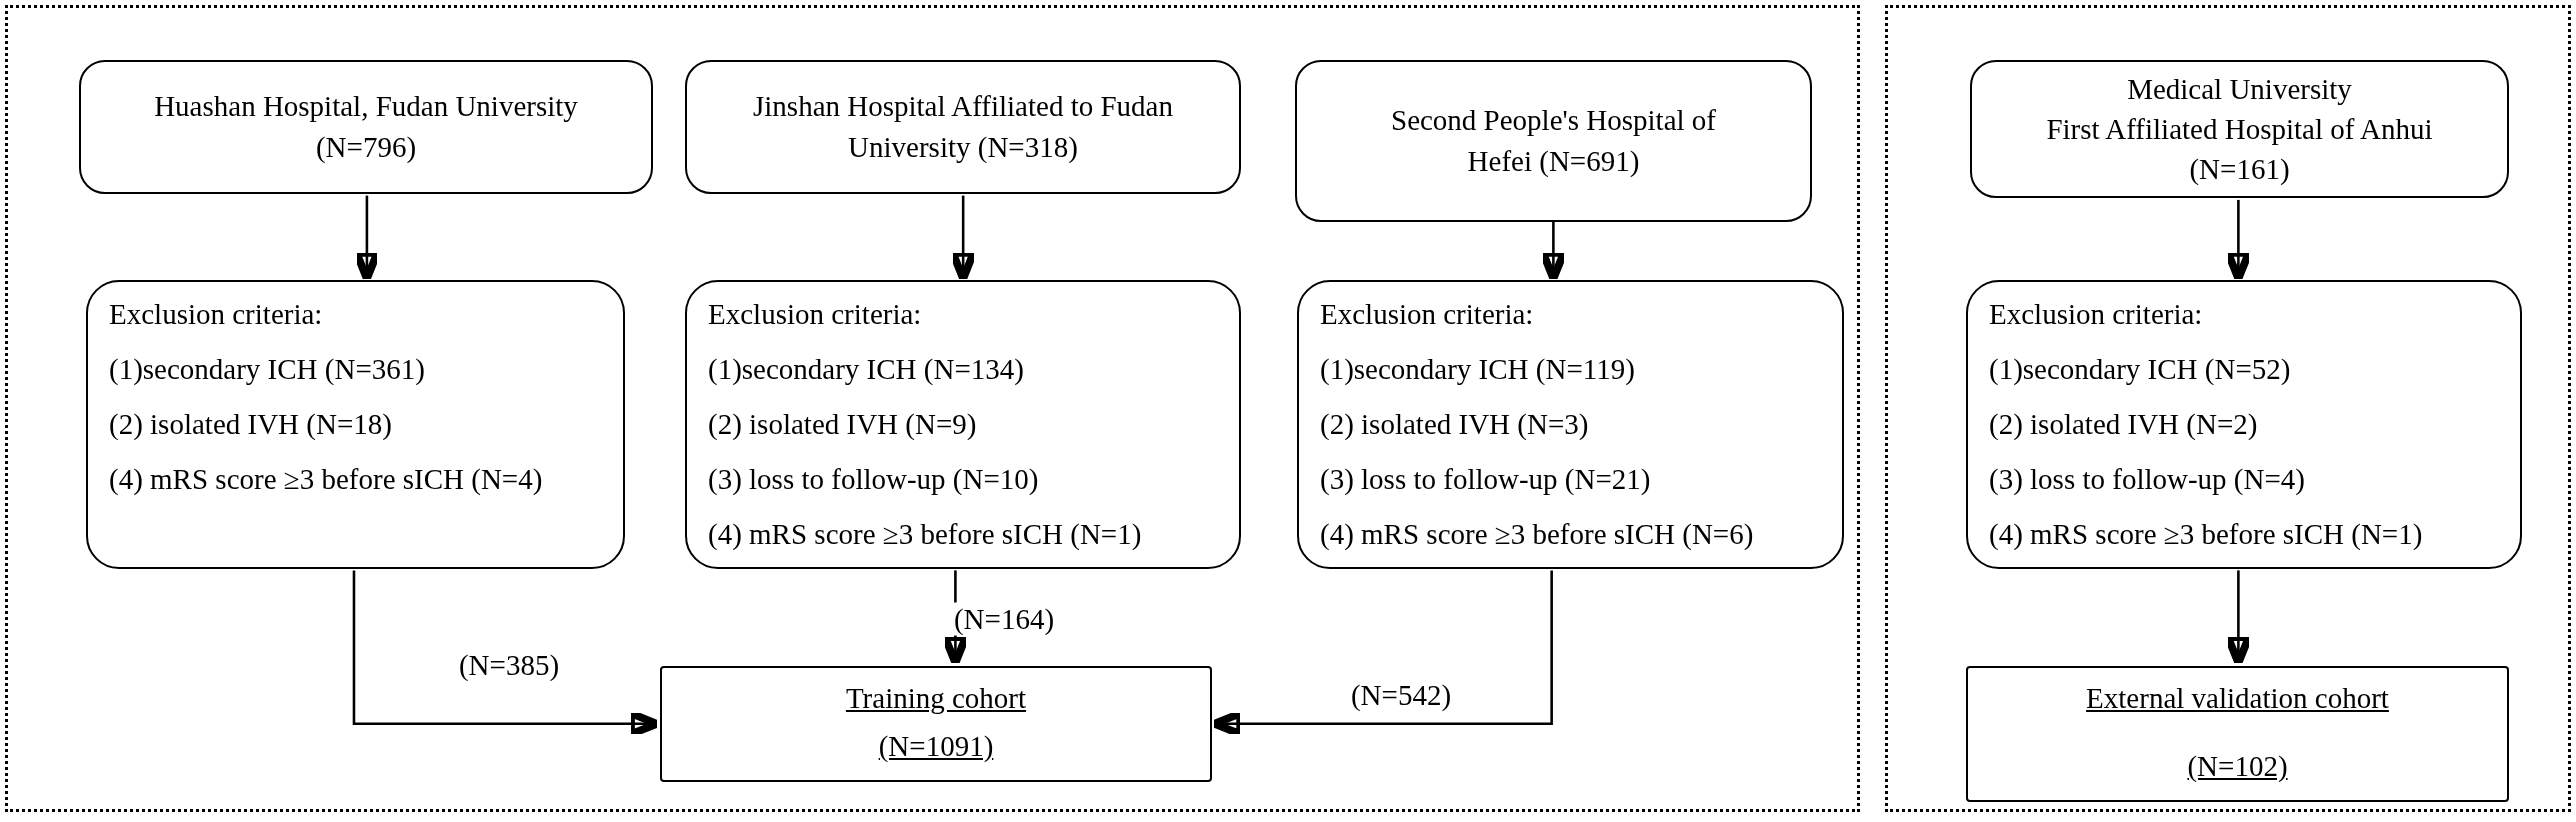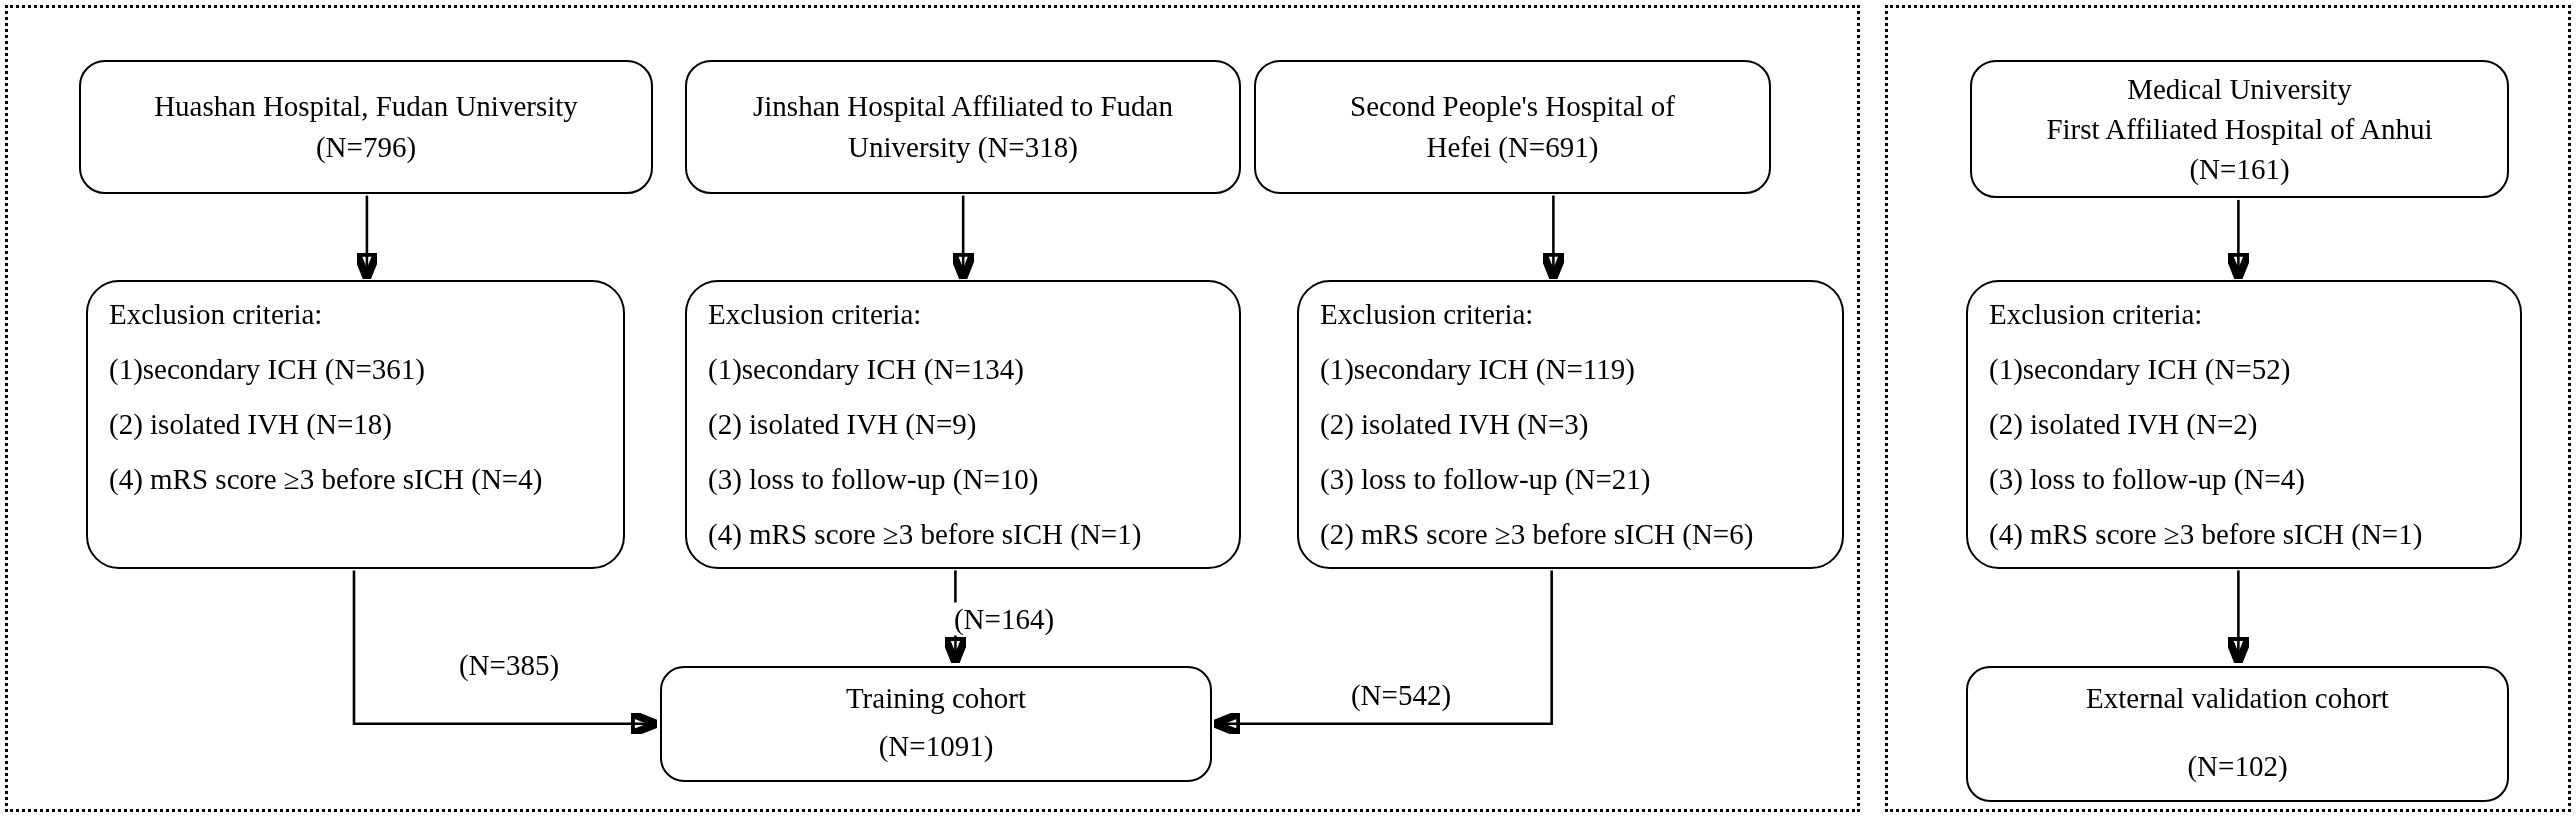--- a/index.html
+++ b/index.html
@@ -38,30 +38,31 @@
     box-sizing:border-box;
     background:#fff;
     font-size:29px;
     text-align:left;
     padding:5.2px 8.6px 0 21px;
   }
   .ex-line{line-height:55px;white-space:nowrap;}
   .outcome{
     position:absolute;
     border:2.6px solid #000;
-    border-radius:24px;
+    border-radius:4px;
     box-sizing:border-box;
     background:#fff;
     display:flex;
     flex-direction:column;
     align-items:center;
     justify-content:space-between;
     text-align:center;
     font-size:29px;
     padding:14px 0 17px 0;
+    text-decoration:underline;
   }
   .flow-label{
     position:absolute;
     transform:translate(-50%,-50%);
     font-size:29px;
     white-space:nowrap;
     background:#fff;
     padding:0 5.2px;
   }
   svg.wires{position:absolute;left:0;top:0;width:2576px;height:822px;pointer-events:none;}
@@ -94,21 +95,21 @@
   <div class="box" style="left:79px;top:60px;width:574px;height:134px;">
     <div>Huashan Hospital, Fudan University</div>
     <div>(N=796)</div>
   </div>
 
   <div class="box" style="left:685px;top:60px;width:556px;height:134px;">
     <div>Jinshan Hospital Affiliated to Fudan</div>
     <div>University (N=318)</div>
   </div>
 
-  <div class="box" style="left:1254px;top:60px;width:517px;height:134px;">
+  <div class="box" style="left:1295px;top:60px;width:517px;height:162px;">
     <div>Second People's Hospital of</div>
     <div>Hefei (N=691)</div>
   </div>
 
   <div class="box" style="left:1970px;top:60px;width:539px;height:138px;line-height:40px;">
     <div>Medical University</div>
     <div>First Affiliated Hospital of Anhui</div>
     <div>(N=161)</div>
   </div>
 
@@ -125,21 +126,21 @@
     <div class="ex-line">(2) isolated IVH (N=9)</div>
     <div class="ex-line">(3) loss to follow-up (N=10)</div>
     <div class="ex-line">(4) mRS score ≥3 before sICH (N=1)</div>
   </div>
 
   <div class="excl" style="left:1297px;top:280px;width:547px;height:289px;">
     <div class="ex-line">Exclusion criteria:</div>
     <div class="ex-line">(1)secondary ICH (N=119)</div>
     <div class="ex-line">(2) isolated IVH (N=3)</div>
     <div class="ex-line">(3) loss to follow-up (N=21)</div>
-    <div class="ex-line">(2) mRS score ≥3 before sICH (N=6)</div>
+    <div class="ex-line">(4) mRS score ≥3 before sICH (N=6)</div>
   </div>
 
   <div class="excl" style="left:1966px;top:280px;width:556px;height:289px;">
     <div class="ex-line">Exclusion criteria:</div>
     <div class="ex-line">(1)secondary ICH (N=52)</div>
     <div class="ex-line">(2) isolated IVH (N=2)</div>
     <div class="ex-line">(3) loss to follow-up (N=4)</div>
     <div class="ex-line">(4) mRS score ≥3 before sICH (N=1)</div>
   </div>
 

